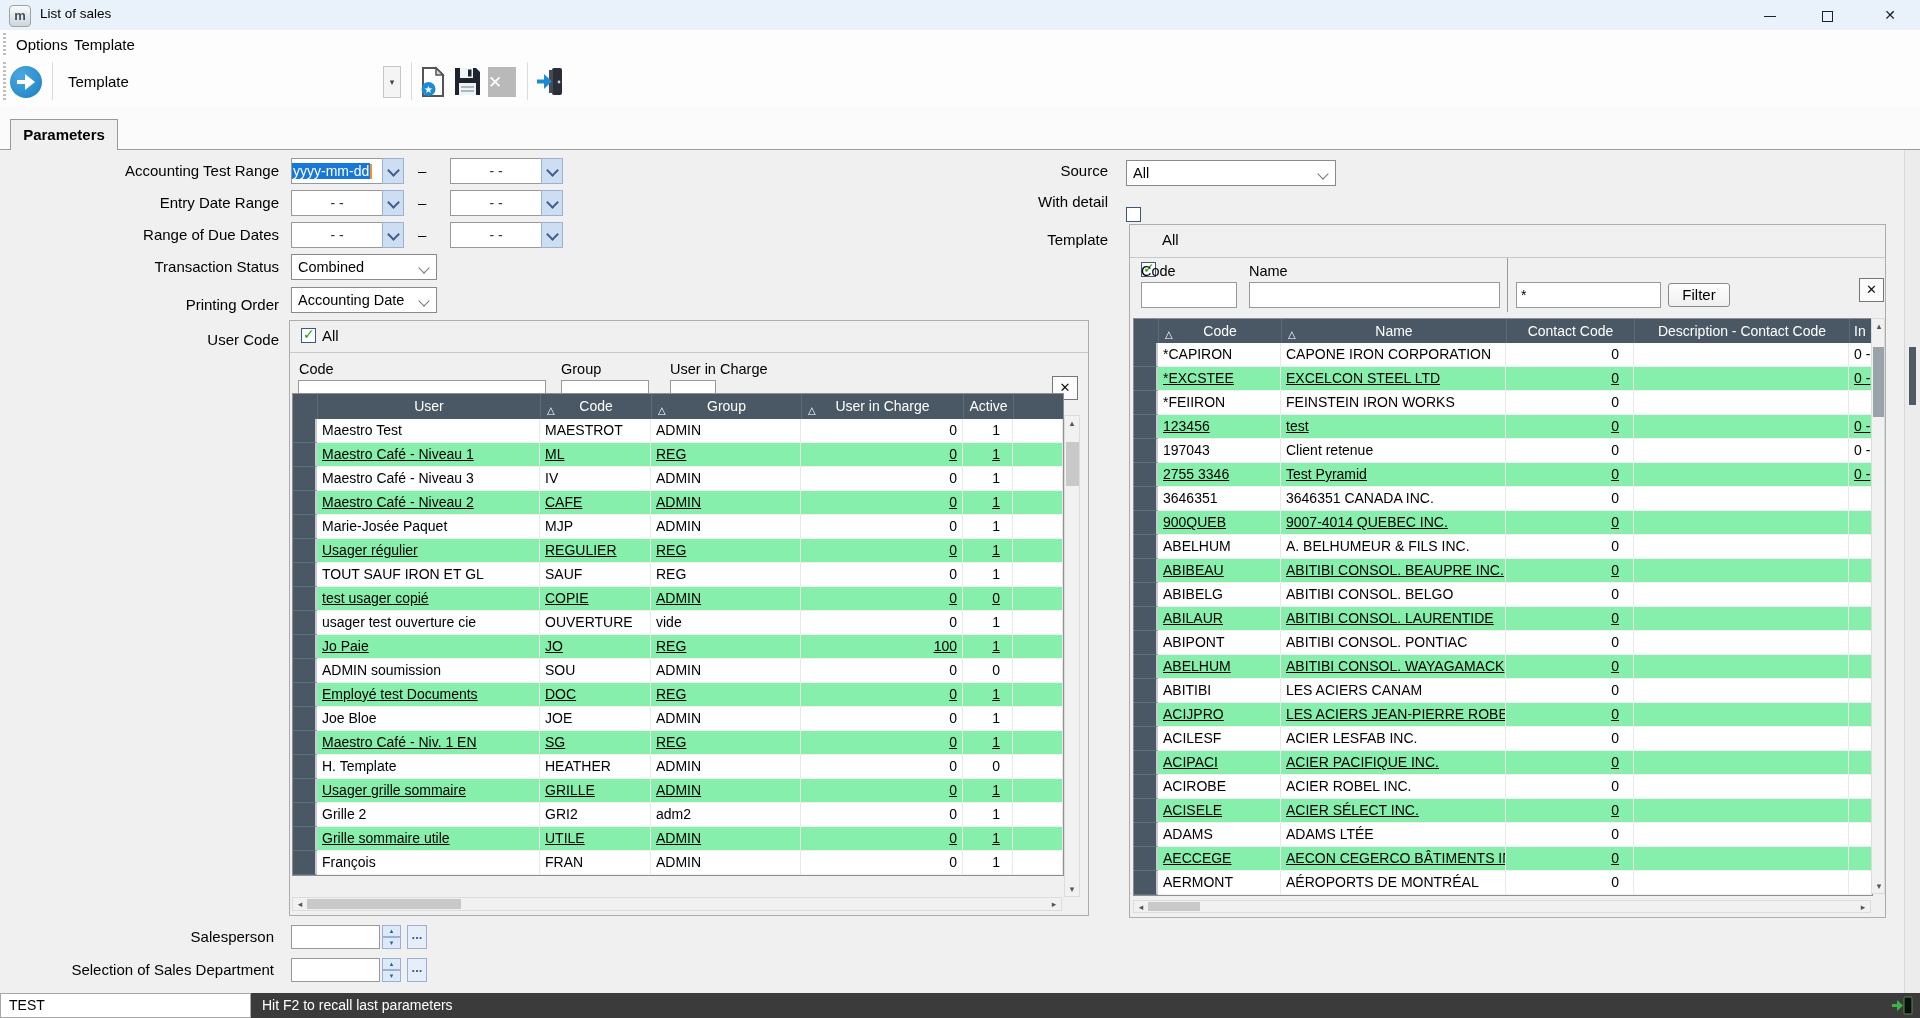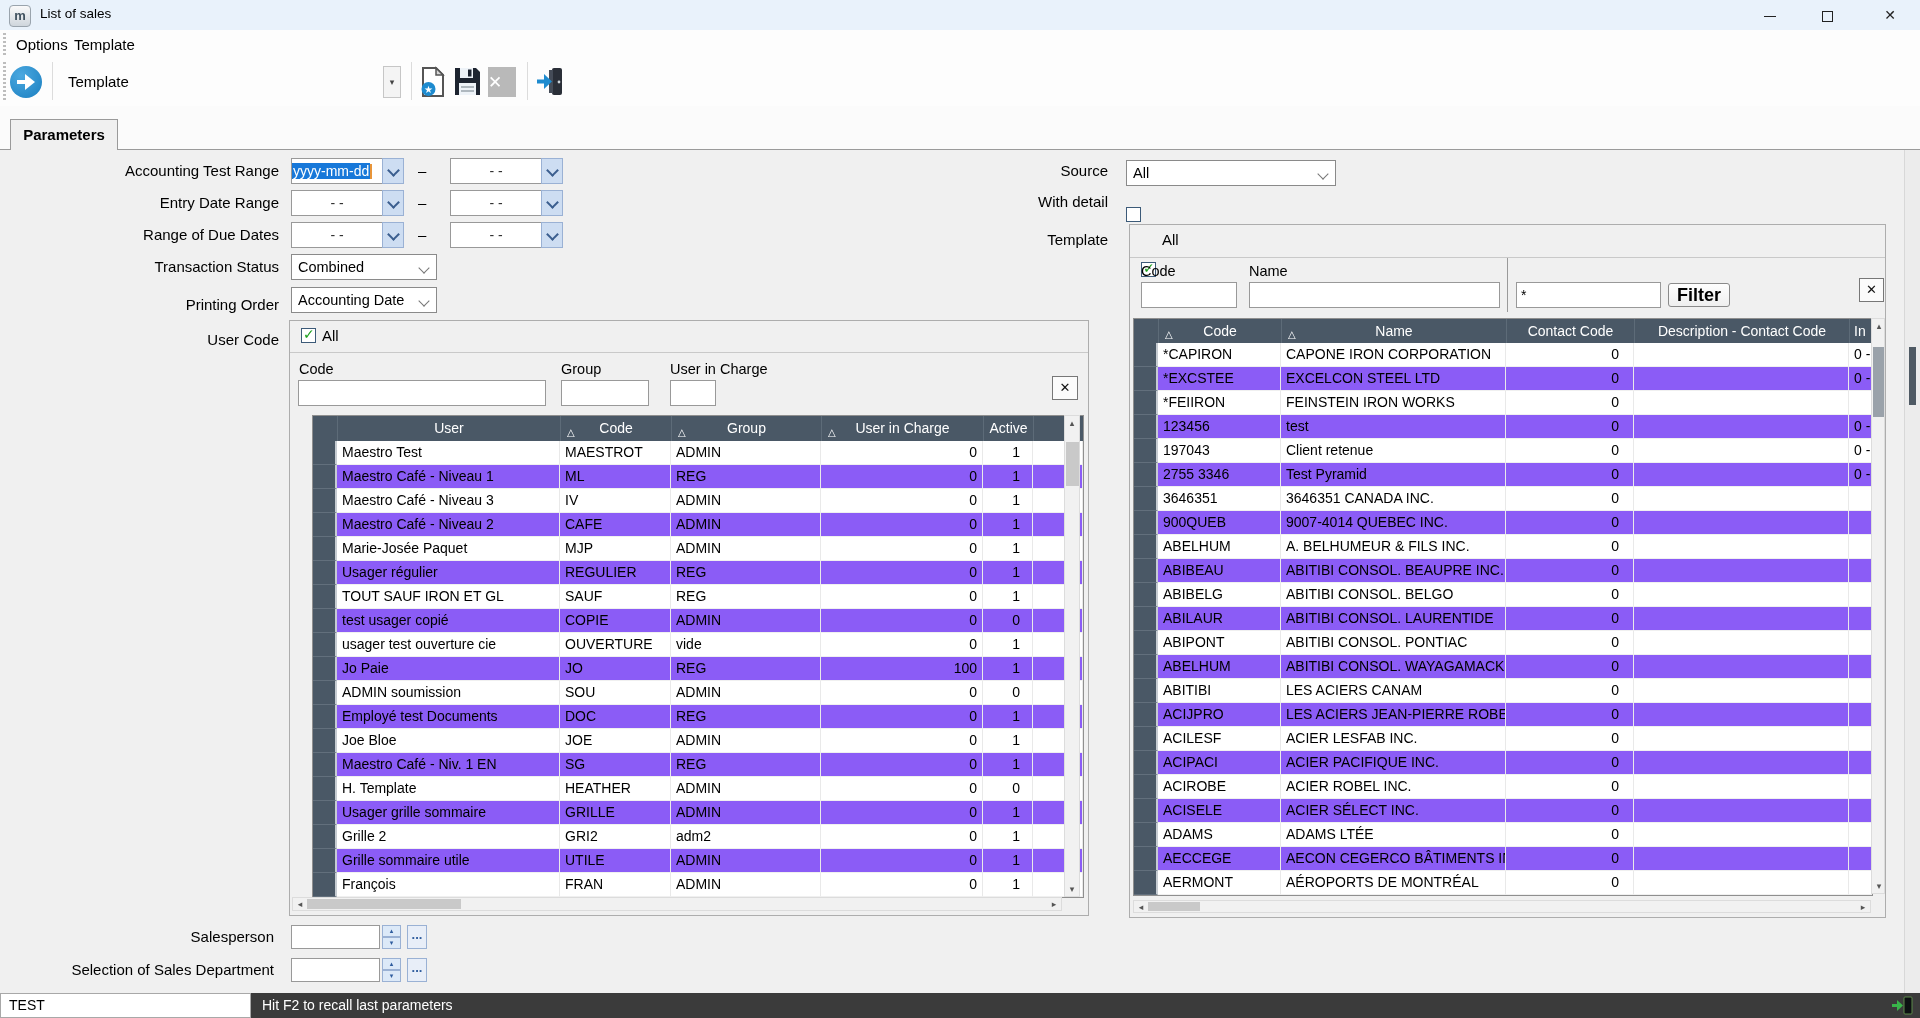--- a/index.html
+++ b/index.html
@@ -63,39 +63,39 @@
             font-size:13px;line-height:22px;color:#111;}
   
   .tblwrap{border:1px solid #8f8f8f;background:#fff;}
   .thead{background:#4a5866;color:#fff;display:grid;}
   .hc{position:relative;text-align:center;font-size:14px;white-space:nowrap;overflow:hidden;}
   .hc + .hc{border-left:1px solid #5d6b78;}
   .hc .sort{position:absolute;left:6px;top:4px;font-size:10px;color:#fff;}
   .ugrid{grid-template-columns:24px 223px 111px 150px 162px 50px 1fr;}
   .cgrid{grid-template-columns:24px 123px 225px 128px 215px 1fr;}
   .ur{display:grid;height:24px;line-height:23px;background:#fff;font-size:14px;}
-  .ur.alt{background:#8b5cf6;}
+  .ur.alt{background:#86efac;text-decoration:underline;}
   .c{padding:0 5px;white-space:nowrap;overflow:hidden;border-right:1px solid #e9e9e9;border-bottom:1px solid #f0f0f0;}
   .tr{text-align:right;}
   .sel{background:#4a5866;border-bottom:1px solid #626f7c;border-right:2px solid #c6ccd2;}
   .uh{height:25px;line-height:25px;}
   .ch{height:24px;line-height:24px;}
   
   .sbv{background:#f1f1f1;border:1px solid #dcdcdc;box-sizing:border-box;}
   .sbh{background:#f1f1f1;border:1px solid #dcdcdc;box-sizing:border-box;}
   .sbthumb{background:#c9c9c9;position:absolute;}
   .sbarrow{position:absolute;color:#555;font-size:9px;text-align:center;width:14px;height:14px;line-height:14px;}
   
   .spin{width:19px;height:24px;}
   .spin div{height:12px;background:#dce9f8;border:1px solid #9ab1d4;box-sizing:border-box;text-align:center;
             font-size:7px;line-height:10px;color:#2f5d9e;}
   .dots{width:20px;height:24px;background:#e8eef8;border:1px solid #9ab1d4;box-sizing:border-box;
         text-align:center;line-height:18px;font-weight:bold;color:#2f5d9e;font-size:13px;}
   .btn{background:linear-gradient(#fefefe,#efefef);border:1px solid #8a8a8a;border-radius:3px;
-       text-align:center;font-size:18px;box-sizing:border-box;font-weight:bold;}
+       text-align:center;font-size:15px;box-sizing:border-box;}
   
   #statusbar{left:0;top:993px;width:1920px;height:25px;background:#3b3b3b;}
   #statusleft{left:0;top:993px;width:251px;height:25px;background:#fff;border:1px solid #a8a8a8;
               box-sizing:border-box;line-height:23px;padding-left:8px;font-size:14px;color:#000;}
   #statusmsg{left:262px;top:993px;height:25px;line-height:25px;color:#fff;font-size:14px;}
   
   #winscroll{left:1904px;top:149px;width:16px;height:844px;background:#ececec;border-left:1px solid #d8d8d8;box-sizing:border-box;}
   #winthumb{left:1909px;top:347px;width:7px;height:58px;background:#4f5a64;}
 </style>
 </head>
@@ -201,21 +201,21 @@
   <div class="abs divline" style="left:290px;top:352px;width:798px;"></div>
 
   <div class="abs slabel" style="left:299px;top:360px;">Code</div>
   <div class="abs slabel" style="left:561px;top:360px;">Group</div>
   <div class="abs slabel" style="left:670px;top:360px;">User in Charge</div>
   <input class="abs tinput" style="left: 298px; top: 380px; width: 248px;">
   <input class="abs tinput" style="left: 561px; top: 380px; width: 88px;">
   <input class="abs tinput" style="left: 670px; top: 380px; width: 46px;">
   <div class="abs closebtn" style="left:1052px;top:376px;width:26px;height:24px;"><span>✕</span></div>
 
-  <div class="abs tblwrap" style="left:292px;top:415px;width:770px;height:481px;margin-left:20px;">
+  <div class="abs tblwrap" style="left:292px;top:393px;width:770px;height:481px;">
     <div class="thead ugrid uh">
       <div class="hc"></div>
       <div class="hc"><span>User</span></div>
       <div class="hc"><span class="sort">△</span><span>Code</span></div>
       <div class="hc"><span class="sort">△</span><span>Group</span></div>
       <div class="hc"><span class="sort">△</span><span>User in Charge</span></div>
       <div class="hc"><span>Active</span></div>
       <div class="hc"></div>
     </div>
     <div>

